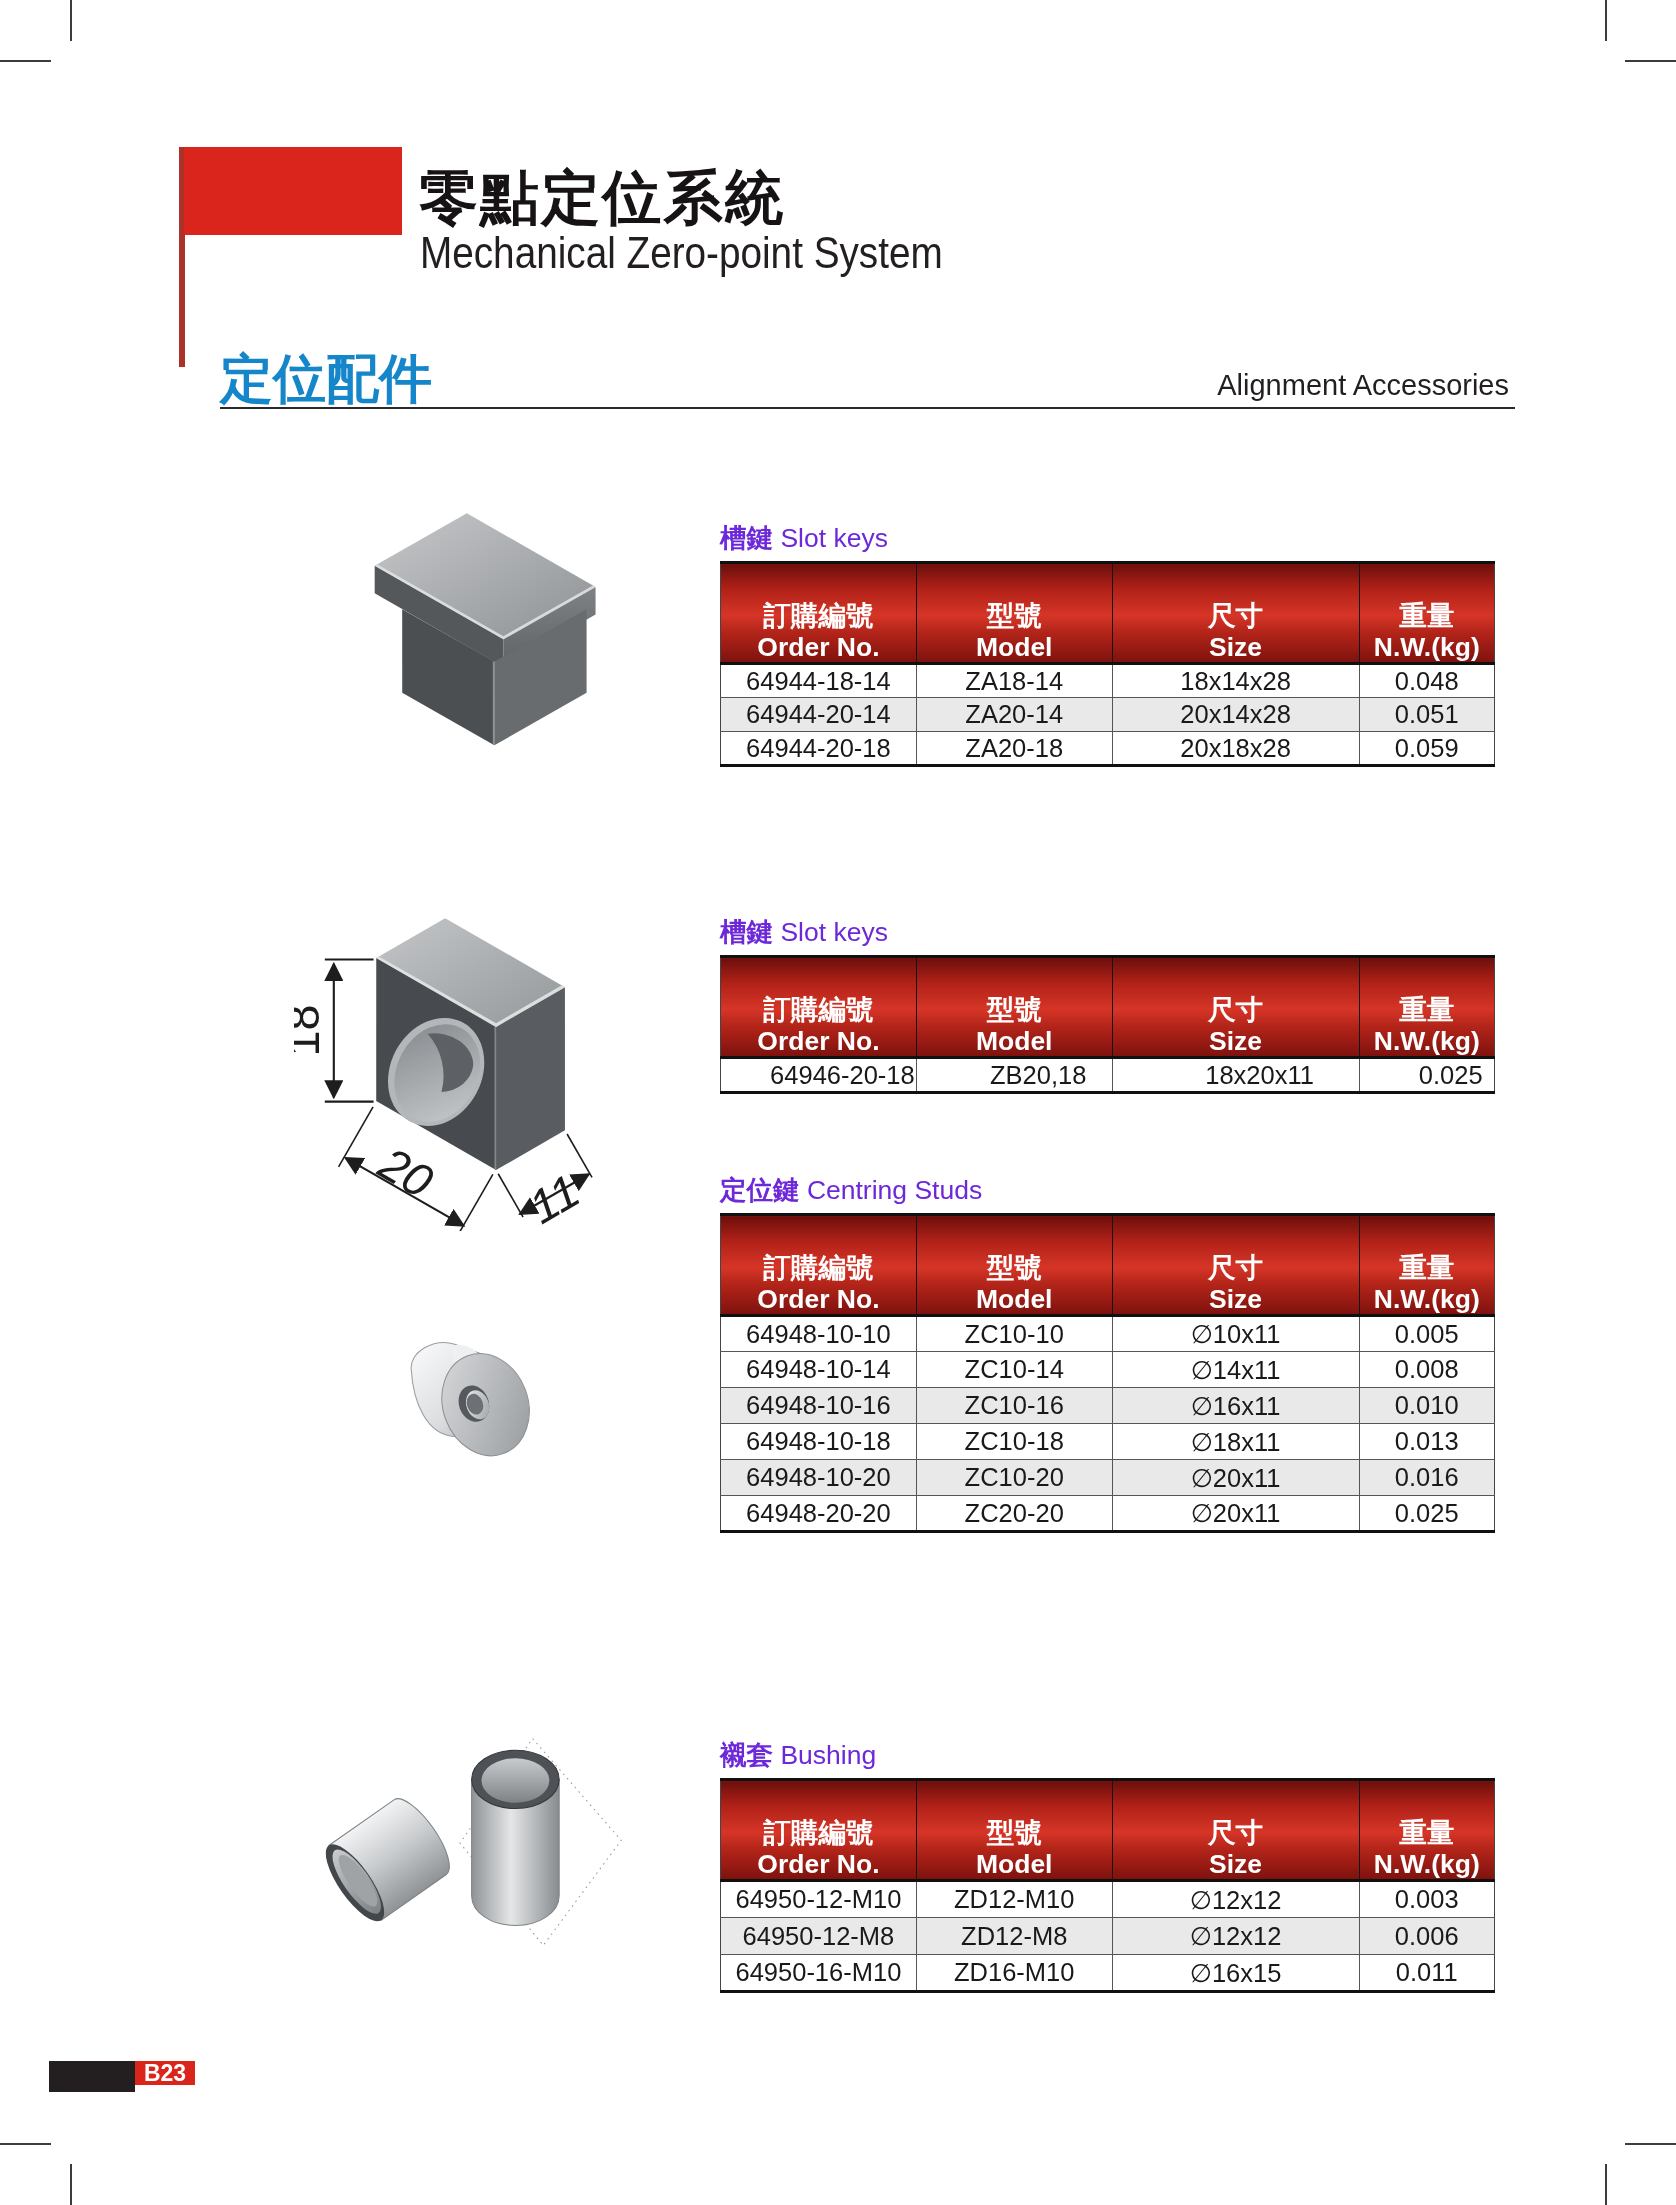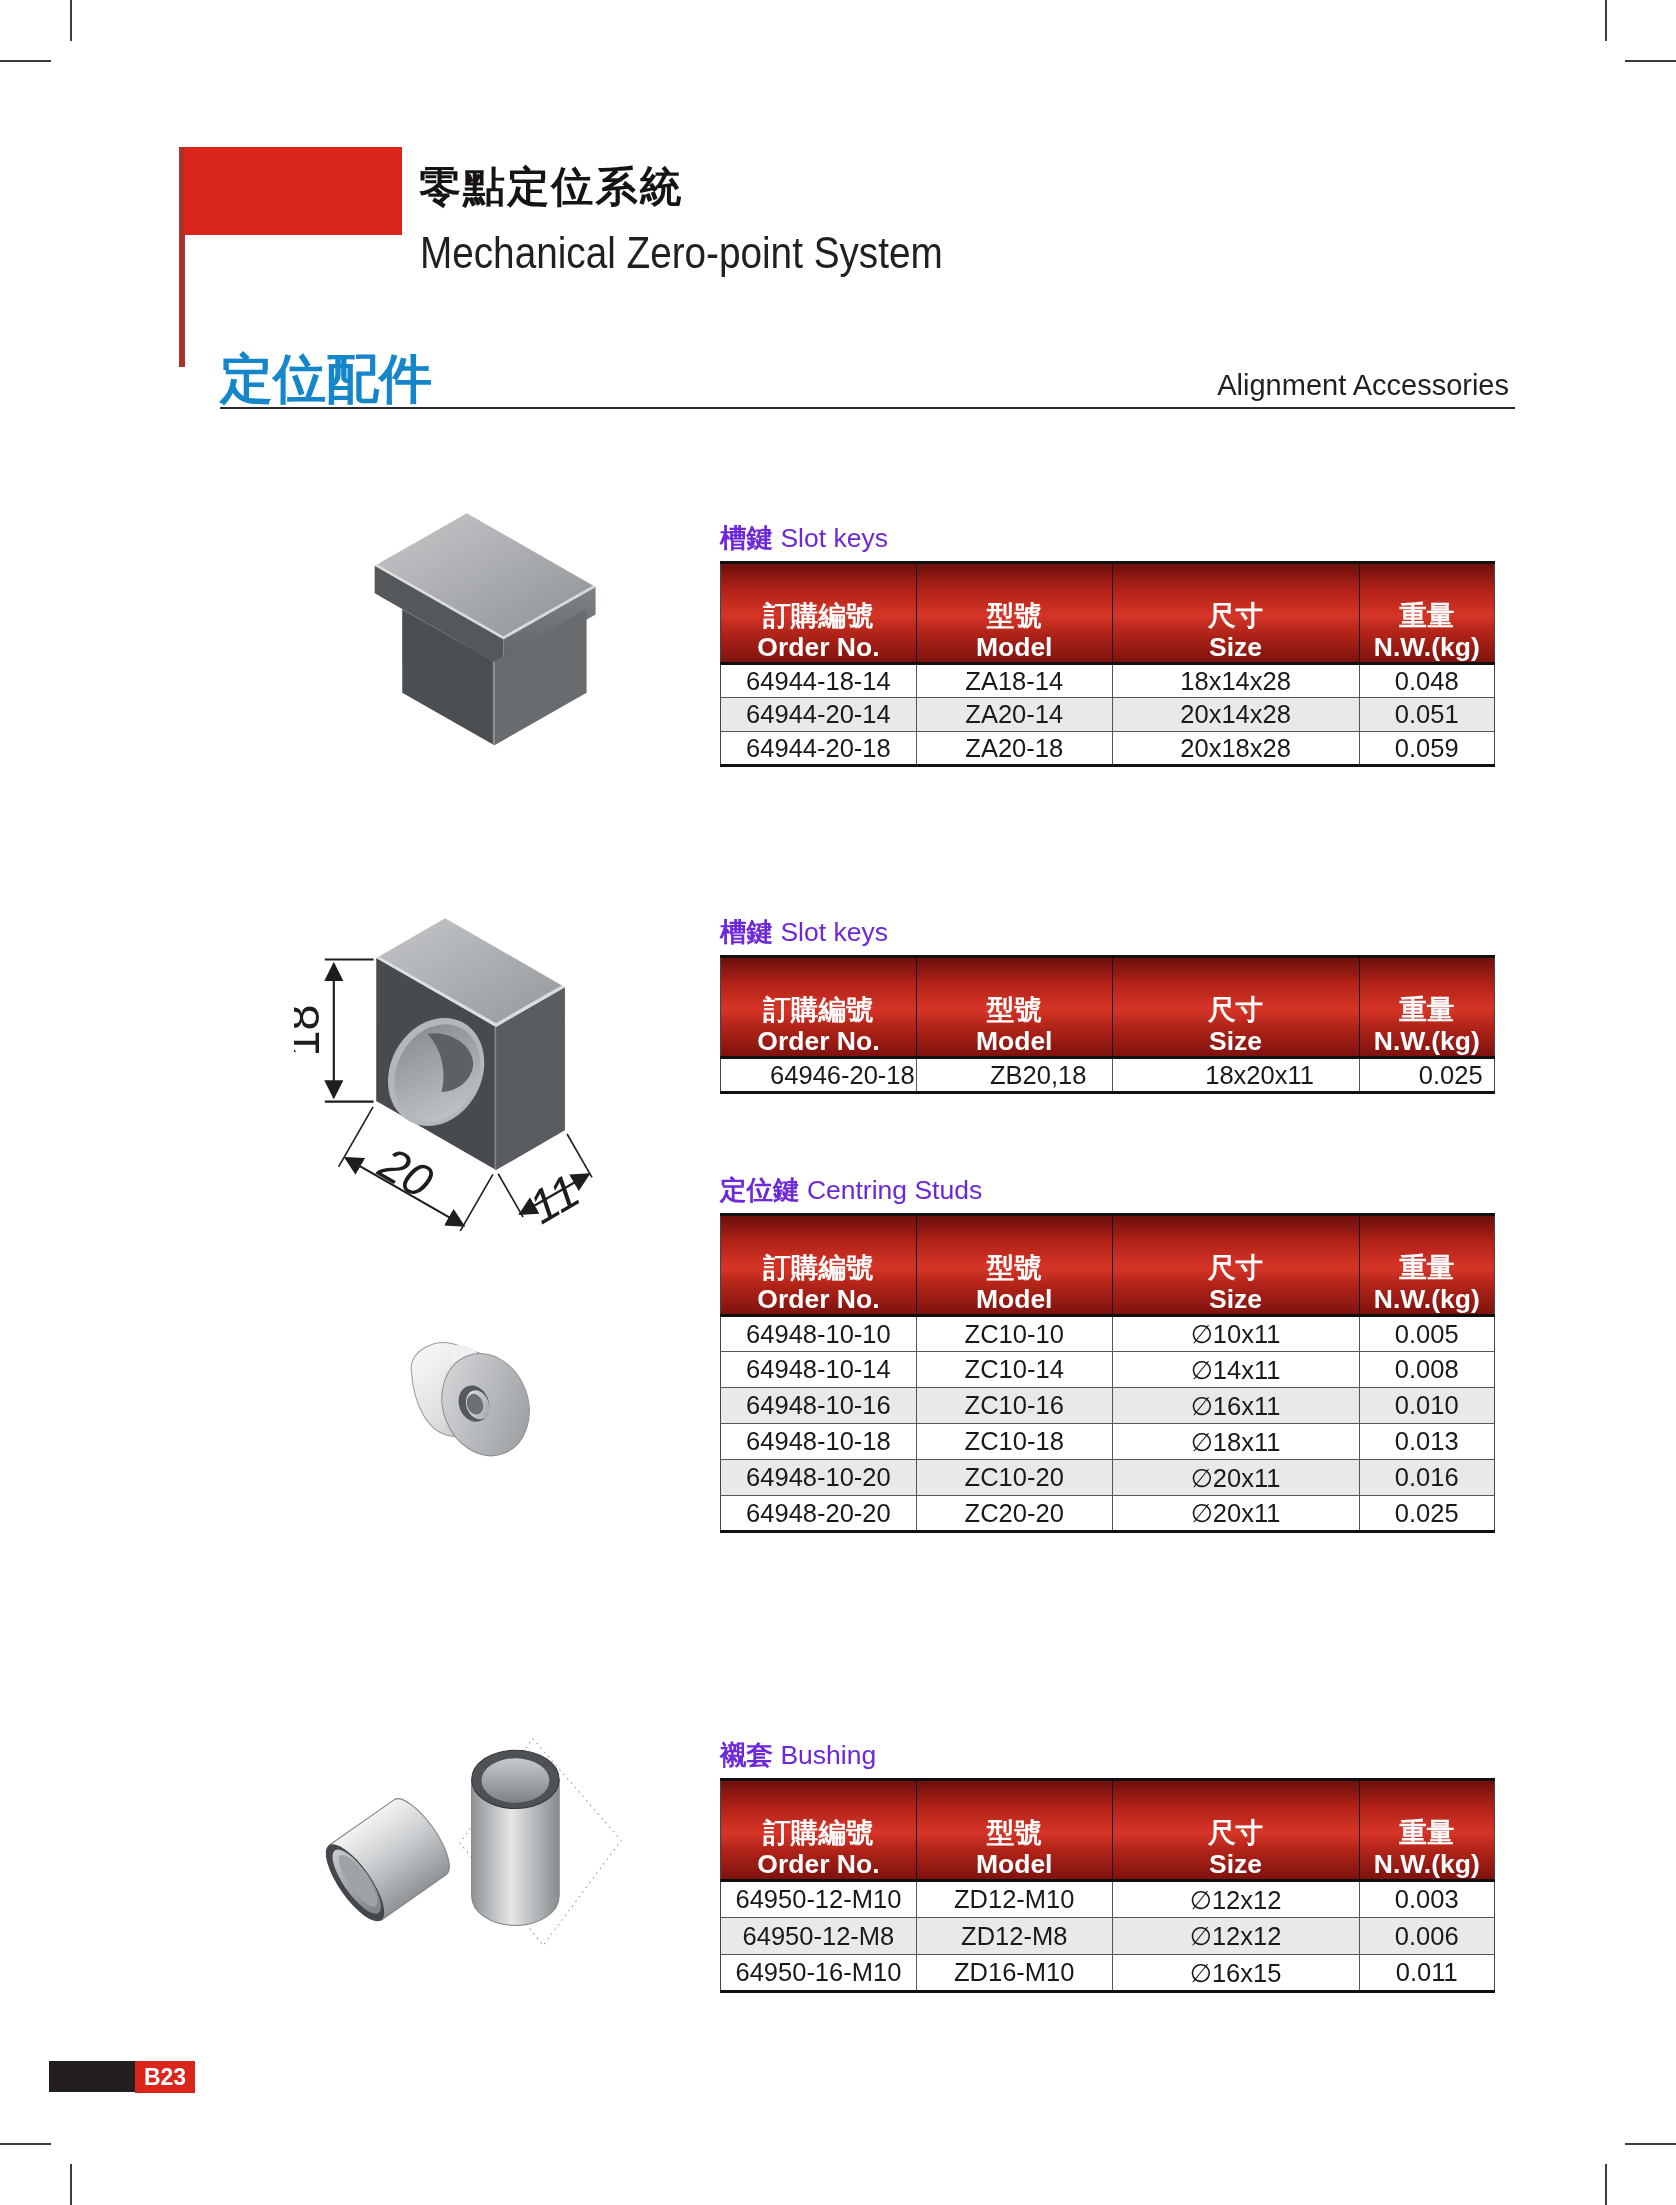--- a/index.html
+++ b/index.html
@@ -15,21 +15,21 @@
     font-family:"Liberation Sans", sans-serif;color:var(--ink);
   }
   .page{position:absolute;inset:0;background:#fff;overflow:hidden;}
 
   
   .crop{position:absolute;background:#3c3c3c;}
 
   
   .flag-pole{position:absolute;left:179px;top:147px;width:5.8px;height:220px;background:var(--pole-red);}
   .flag{position:absolute;left:184px;top:147px;width:218px;height:88px;background:var(--accent-red);}
-  .main-title-zh{position:absolute;left:419px;top:159px;font-size:42px;font-weight:700;letter-spacing:2.1px;color:#171314;white-space:nowrap;}
+  .main-title-zh{position:absolute;left:419px;top:159px;font-size:59px;font-weight:700;letter-spacing:2.1px;color:#171314;white-space:nowrap;}
   .main-title-en{position:absolute;left:420px;top:227px;font-size:45px;font-weight:400;color:var(--ink);white-space:nowrap;transform:scaleX(0.86);transform-origin:left top;}
   .category-zh{position:absolute;left:220px;top:344px;font-size:53px;font-weight:700;color:var(--category-blue);white-space:nowrap;}
   .category-en{position:absolute;right:167px;top:369px;font-size:29px;color:var(--ink);white-space:nowrap;}
   .header-rule{position:absolute;left:220px;top:407px;width:1295px;height:2.1px;background:#2b2b2b;}
 
   
   .section{position:absolute;left:720px;width:775px;}
   .section-title{font-size:26.5px;line-height:31px;color:#6d28d9;margin-bottom:7.4px;white-space:nowrap;}
   .section-title .zh{font-weight:600;}
   .section-title .en{font-weight:400;margin-left:7.4px;}
@@ -62,21 +62,21 @@
   table.t2 td{height:35px;padding-left:48px;}
   table.t3 td{height:36px;}
   table.t4 td{height:37px;}
 
   
   .illus{position:absolute;}
 
   
   .footer-black{position:absolute;left:49px;top:2061px;width:86px;height:31px;background:#231f20;}
   .footer-red{
-    position:absolute;left:135px;top:2061px;width:60px;height:32px;background:var(--accent-red);
+    position:absolute;left:135px;top:2061px;width:60px;height:24px;background:var(--accent-red);
     display:flex;align-items:center;justify-content:center;color:#fff;font-size:23px;font-weight:700;
   }
 </style>
 </head>
 <body>
 
 <div class="page">
 
   <div class="crop" style="left:70px;top:0;width:1.6px;height:41px;"></div>
   <div class="crop" style="left:0;top:60px;width:51px;height:2.1px;"></div>

